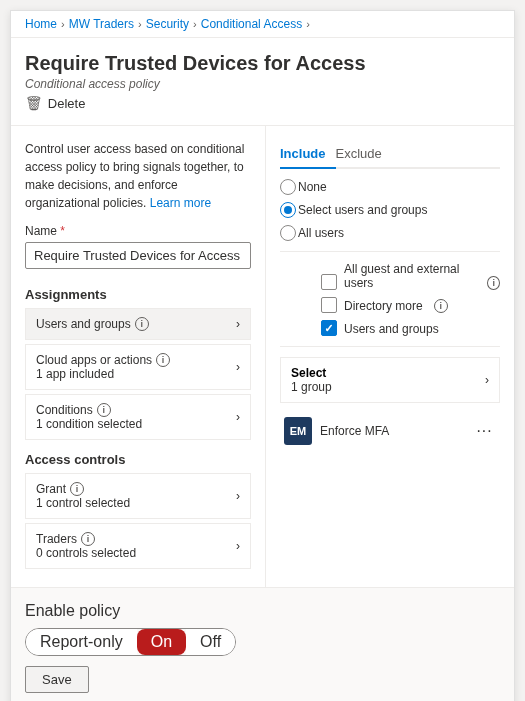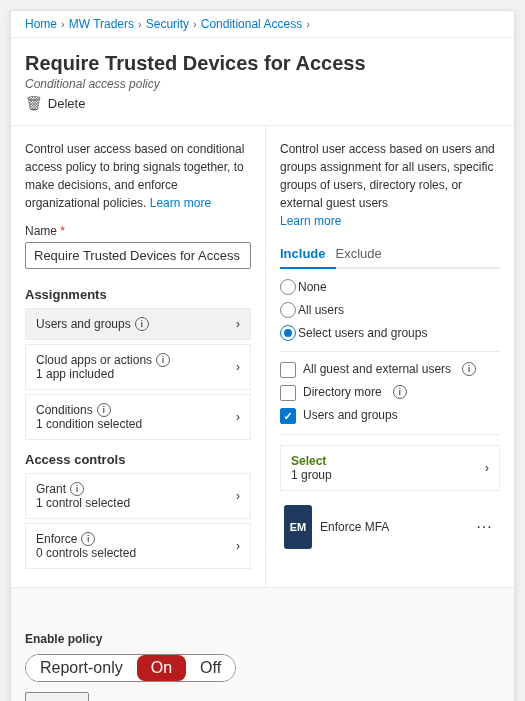--- a/index.html
+++ b/index.html
@@ -236,24 +236,25 @@
     
     .divider {
       border: none;
       border-top: 1px solid #edebe9;
       margin: 10px 0;
     }
 
     
     .checkbox-option {
       display: flex;
-      align-items: flex-start;
+      align-items: flex-end;
       gap: 7px;
       margin-bottom: 7px;
       cursor: pointer;
+      margin-left: 41px;
     }
     .checkbox-box {
       width: 16px;
       height: 16px;
       border: 1.5px solid #8a8886;
       background: #fff;
       display: flex;
       align-items: center;
       justify-content: center;
       flex-shrink: 0;
@@ -279,38 +280,38 @@
       display: flex;
       align-items: center;
       justify-content: space-between;
       border: 1px solid #edebe9;
       padding: 8px 10px;
       cursor: pointer;
       margin-bottom: 8px;
     }
     .select-label {
       font-size: 12px;
-      color: #4d7c0f;
+      color: #000000;
       font-weight: 600;
     }
     .select-value {
       font-size: 12px;
       color: #323130;
     }
 
     
     .group-item {
       display: flex;
       align-items: center;
       gap: 8px;
       padding: 6px 4px;
     }
     .group-avatar {
       width: 28px;
-      height: 44px;
+      height: 28px;
       background: #1e3a5f;
       border-radius: 3px;
       display: flex;
       align-items: center;
       justify-content: center;
       color: white;
       font-size: 11px;
       font-weight: 600;
       flex-shrink: 0;
     }
@@ -328,25 +329,24 @@
       padding: 0 4px;
     }
 
     
     .bottom-section {
       border-top: 1px solid #edebe9;
       padding: 14px;
       background: #faf9f8;
     }
     .enable-label {
-      font-size: 12px;
-      font-weight: 700;
+      font-size: 16px;
+      font-weight: 400;
       color: #323130;
       margin-bottom: 8px;
-      margin-top: 30px;
     }
     .toggle-group {
       display: flex;
       align-items: center;
       gap: 0;
       border: 1px solid #8a8886;
       border-radius: 20px;
       overflow: hidden;
       width: fit-content;
       margin-bottom: 10px;
@@ -460,52 +460,48 @@
           </div>
           <div class="assignment-value">1 control selected</div>
         </div>
         <span class="chevron-right">›</span>
       </div>
 
       
       <div class="assignment-item">
         <div class="assignment-item-left">
           <div class="assignment-title">
-            <span>Enforce</span>
+            <span>Traders</span>
             <span class="info-icon" title="Info">i</span>
           </div>
           <div class="assignment-value">0 controls selected</div>
         </div>
         <span class="chevron-right">›</span>
       </div>
     </div>
 
     <div class="right-panel">
-      <p class="right-description">
-        Control user access based on users and groups assignment for all users, specific groups of users, directory roles, or external guest users
-        <br><a href="#">Learn more</a>
-      </p>
 
       <div class="tabs">
         <div class="tab active">Include</div>
         <div class="tab">Exclude</div>
       </div>
 
       <div class="radio-group">
         <div class="radio-option">
           <div class="radio-circle"></div>
           <span class="radio-label">None</span>
         </div>
         <div class="radio-option">
+          <div class="radio-circle selected"></div>
+          <span class="radio-label">Select users and groups</span>
+        </div>
+        <div class="radio-option">
           <div class="radio-circle"></div>
           <span class="radio-label">All users</span>
-        </div>
-        <div class="radio-option">
-          <div class="radio-circle selected"></div>
-          <span class="radio-label">Select users and groups</span>
         </div>
       </div>
 
       <hr class="divider">
 
       <div class="checkbox-option">
         <div class="checkbox-box"></div>
         <span class="checkbox-label">All guest and external users</span>
         <span class="info-icon" style="margin-left:4px;" title="Info">i</span>
       </div>

